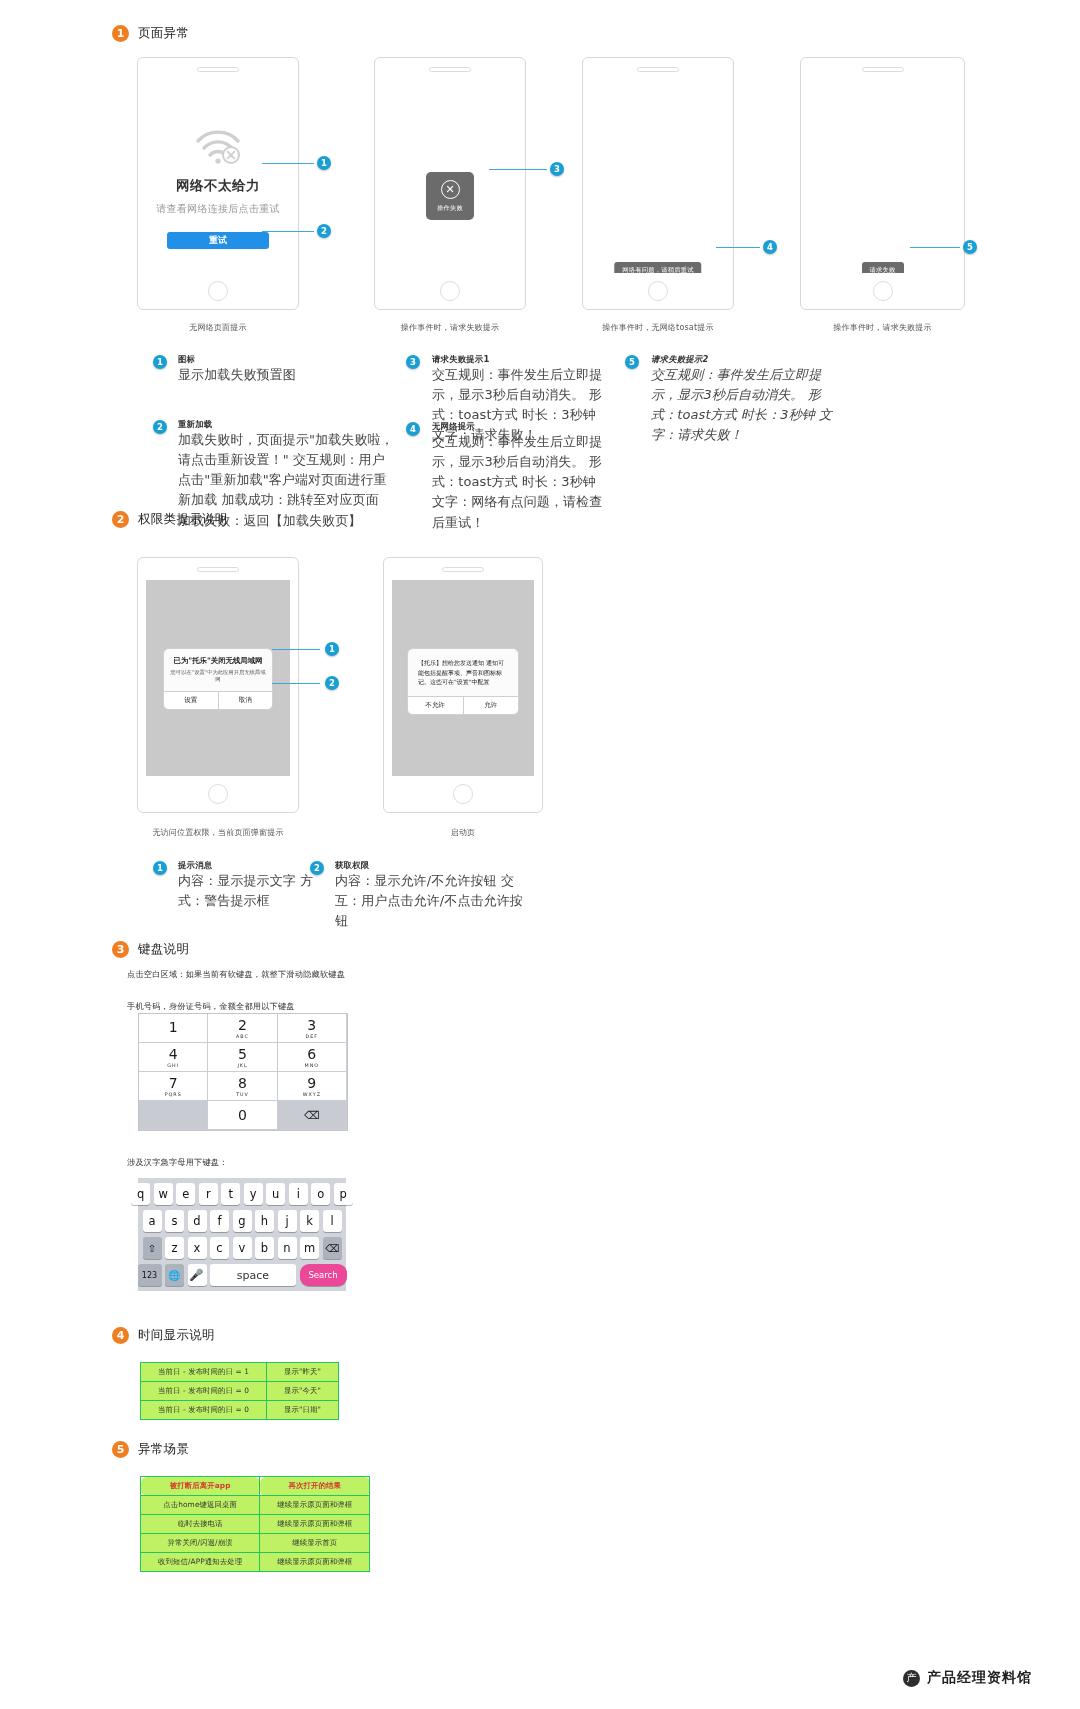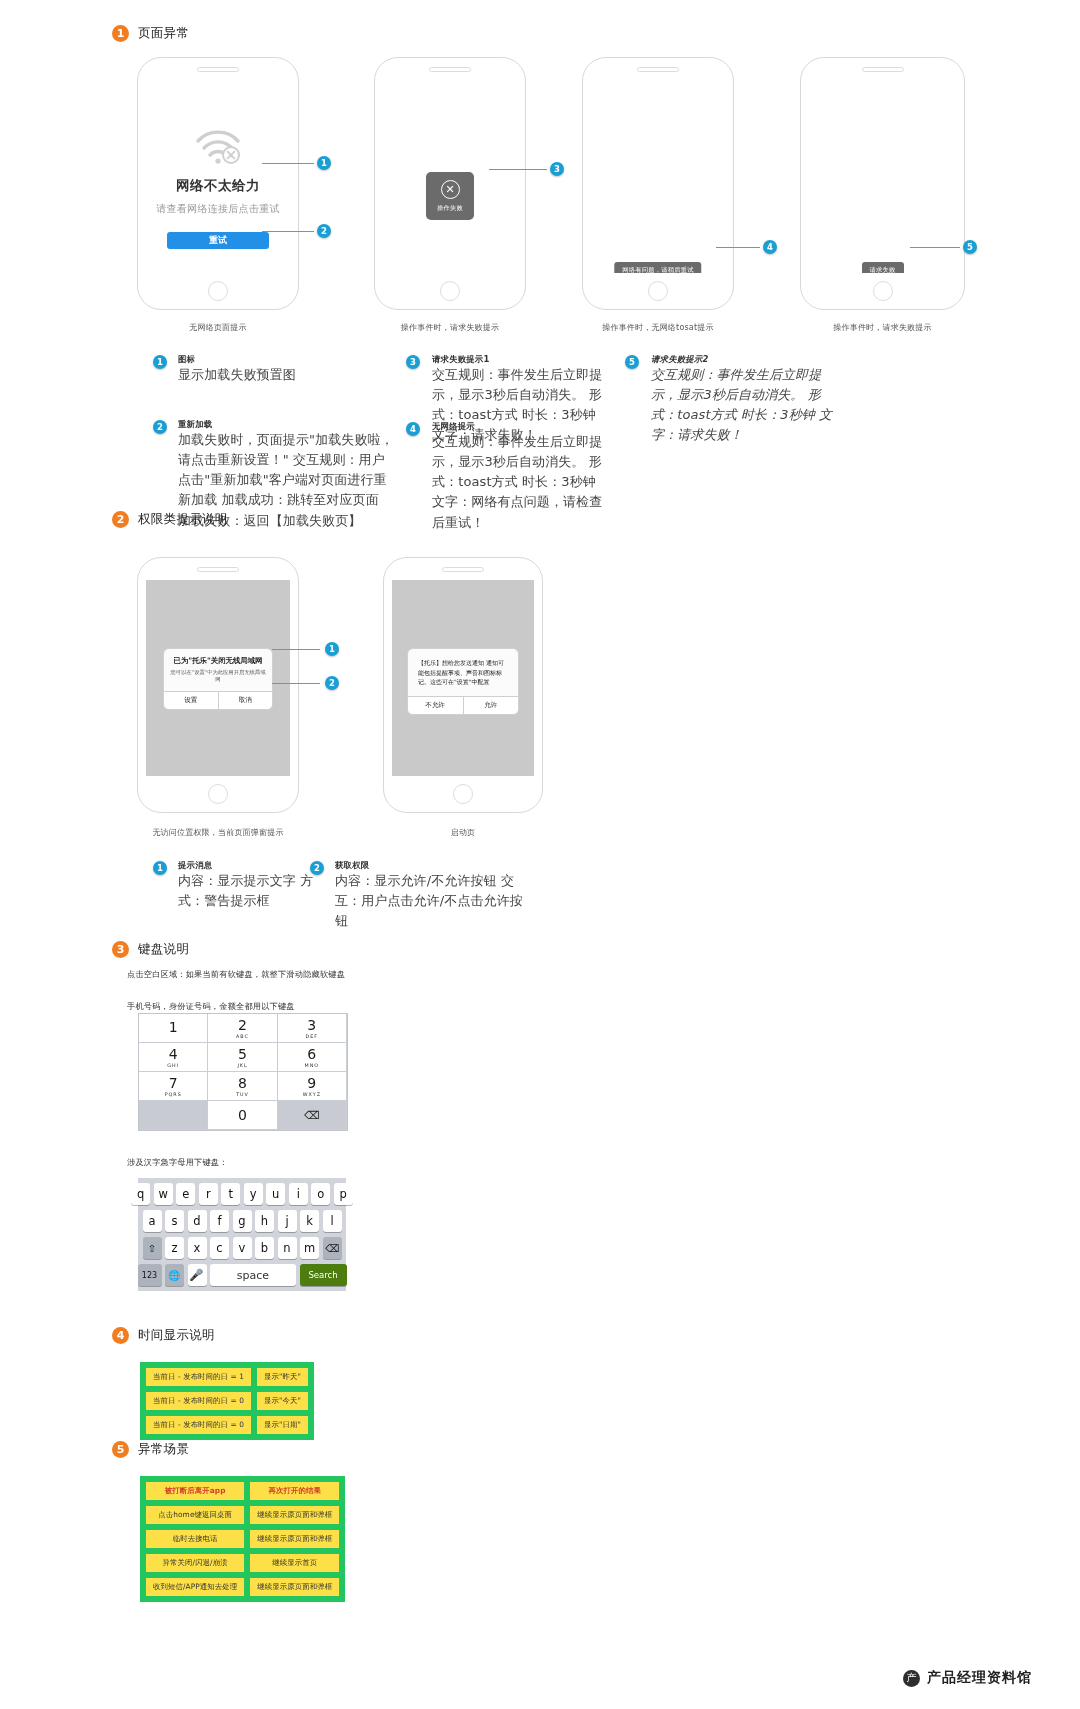--- a/index.html
+++ b/index.html
@@ -21,21 +21,21 @@
     font-size: 11px; font-weight: bold;
     display: flex; align-items: center; justify-content: center;
     line-height: 1;
   }
   .sec-title { font-size: 12.5px; font-weight: normal; color: #222; letter-spacing: .3px; }
 
   
   .phone {
     position: absolute;
     border: 1.3px solid #d8d8d8;
-    border-radius: 24px;
+    border-radius: 6px;
     background: #fff;
   }
   .phone .speaker {
     position: absolute; top: 9px; left: 50%; transform: translateX(-50%);
     width: 42px; height: 5px; border-radius: 3px;
     border: 1.1px solid #dcdcdc; background: #fff;
   }
   .phone .home {
     position: absolute; bottom: 8px; left: 50%; transform: translateX(-50%);
     width: 20px; height: 20px; border-radius: 50%;
@@ -137,30 +137,30 @@
   }
   .krow { display: flex; justify-content: center; gap: 3.5px; }
   .key {
     background: #fff; border-radius: 3px; min-width: 19px; height: 22px;
     display: flex; align-items: center; justify-content: center;
     font-size: 11.5px; color: #111;
     box-shadow: 0 1px 0 rgba(0,0,0,.28);
   }
   .key.fn { background: #adb3bd; font-size: 10px; }
   .key.sp { min-width: 86px; font-size: 11px; color: #333; }
-  .key.go { background: #4d7c0f; color: #fff; font-size: 8.5px; min-width: 47px; font-weight: 500; }
+  .key.go { background: #ec4899; color: #fff; font-size: 8.5px; min-width: 47px; font-weight: 500; border-radius: 9px; }
   .key.num { min-width: 24px; font-size: 8px; }
 
   
   .tbl { position: absolute; border-collapse: collapse; }
   .tbl td {
-    border: 6px solid #22c55e; font-size: 7.4px; color: #333;
-    padding: 4px 7px; text-align: center; letter-spacing: .1px; background: #fde047;
-  }
-  .tbl td.hd { color: #d4392b; font-weight: bold; }
+    border: 1px solid #22c55e; font-size: 7.4px; color: #333;
+    padding: 4px 17px; text-align: center; letter-spacing: .1px; background: #bef264;
+  }
+  .tbl td.hd { color: #d4392b; font-weight: bold; border-radius: 6px; }
   .tbl td.lft { text-align: left; }
 
   
   .wm {
     position: absolute; right: 48px; bottom: 22px;
     display: flex; align-items: center; gap: 7px;
     color: #3a3a3a;
   }
   .wm-logo {
     width: 17px; height: 17px; border-radius: 50%; background: #2e2e2e; color: #fff;

